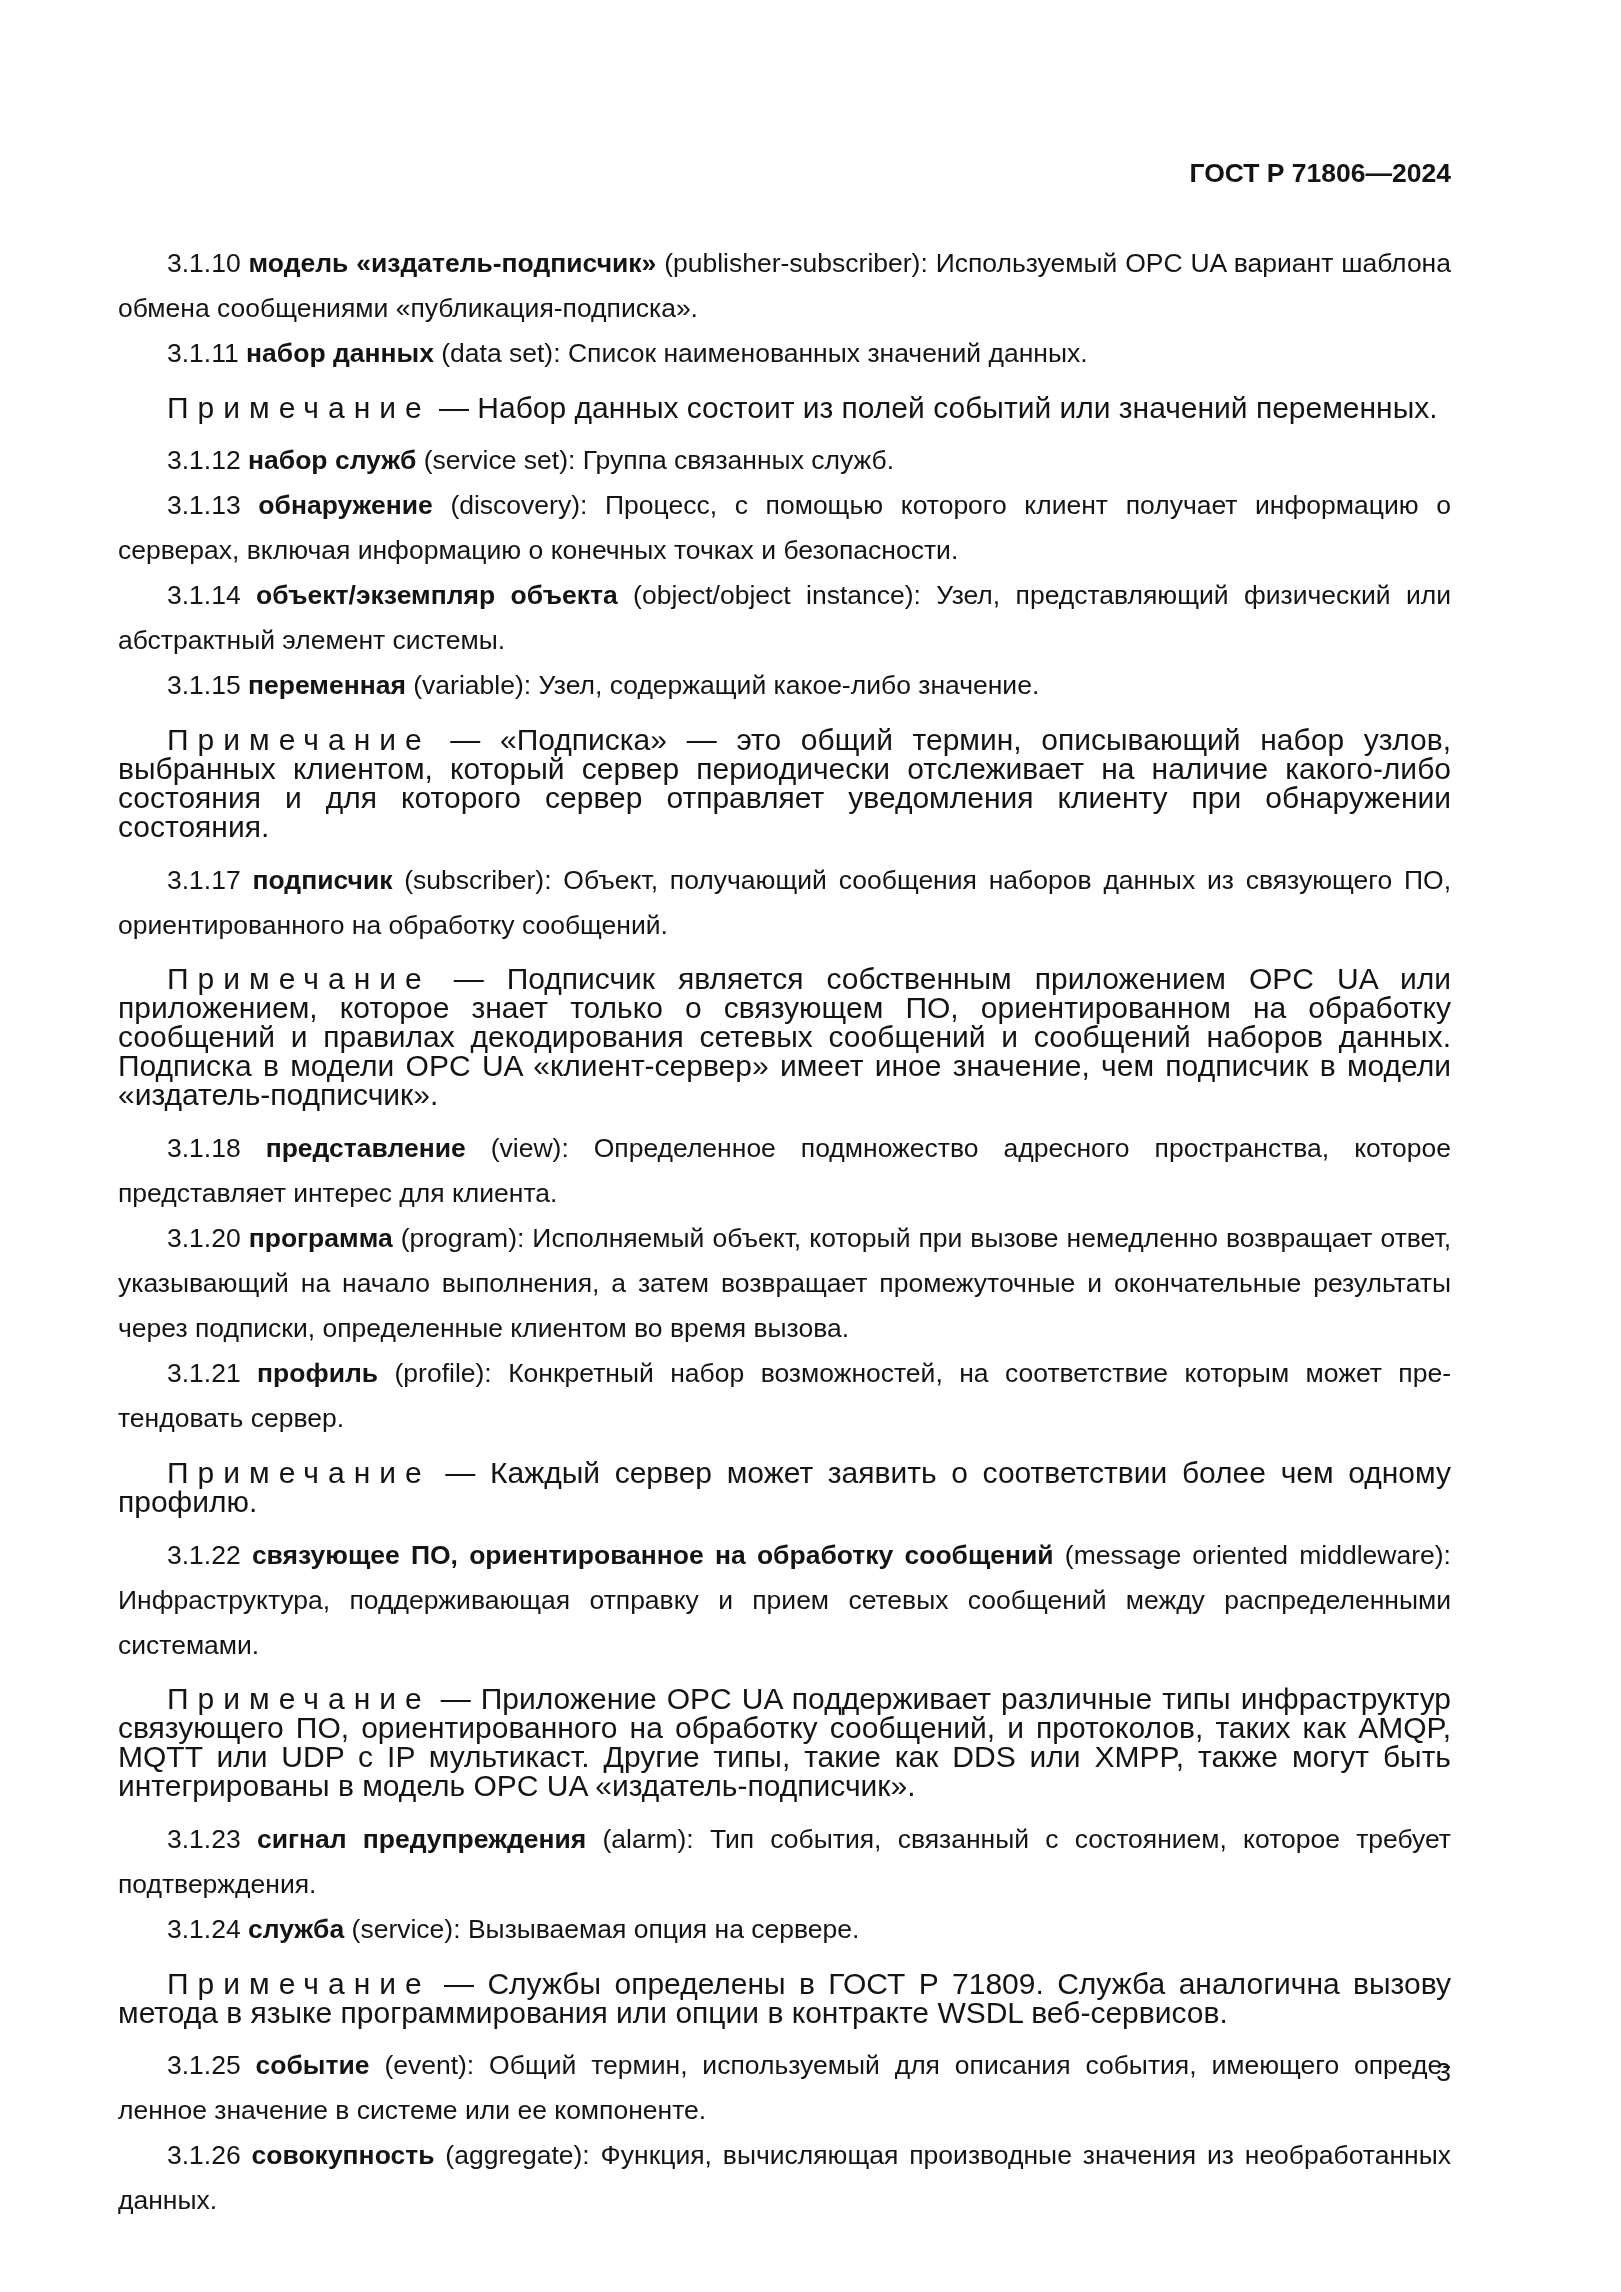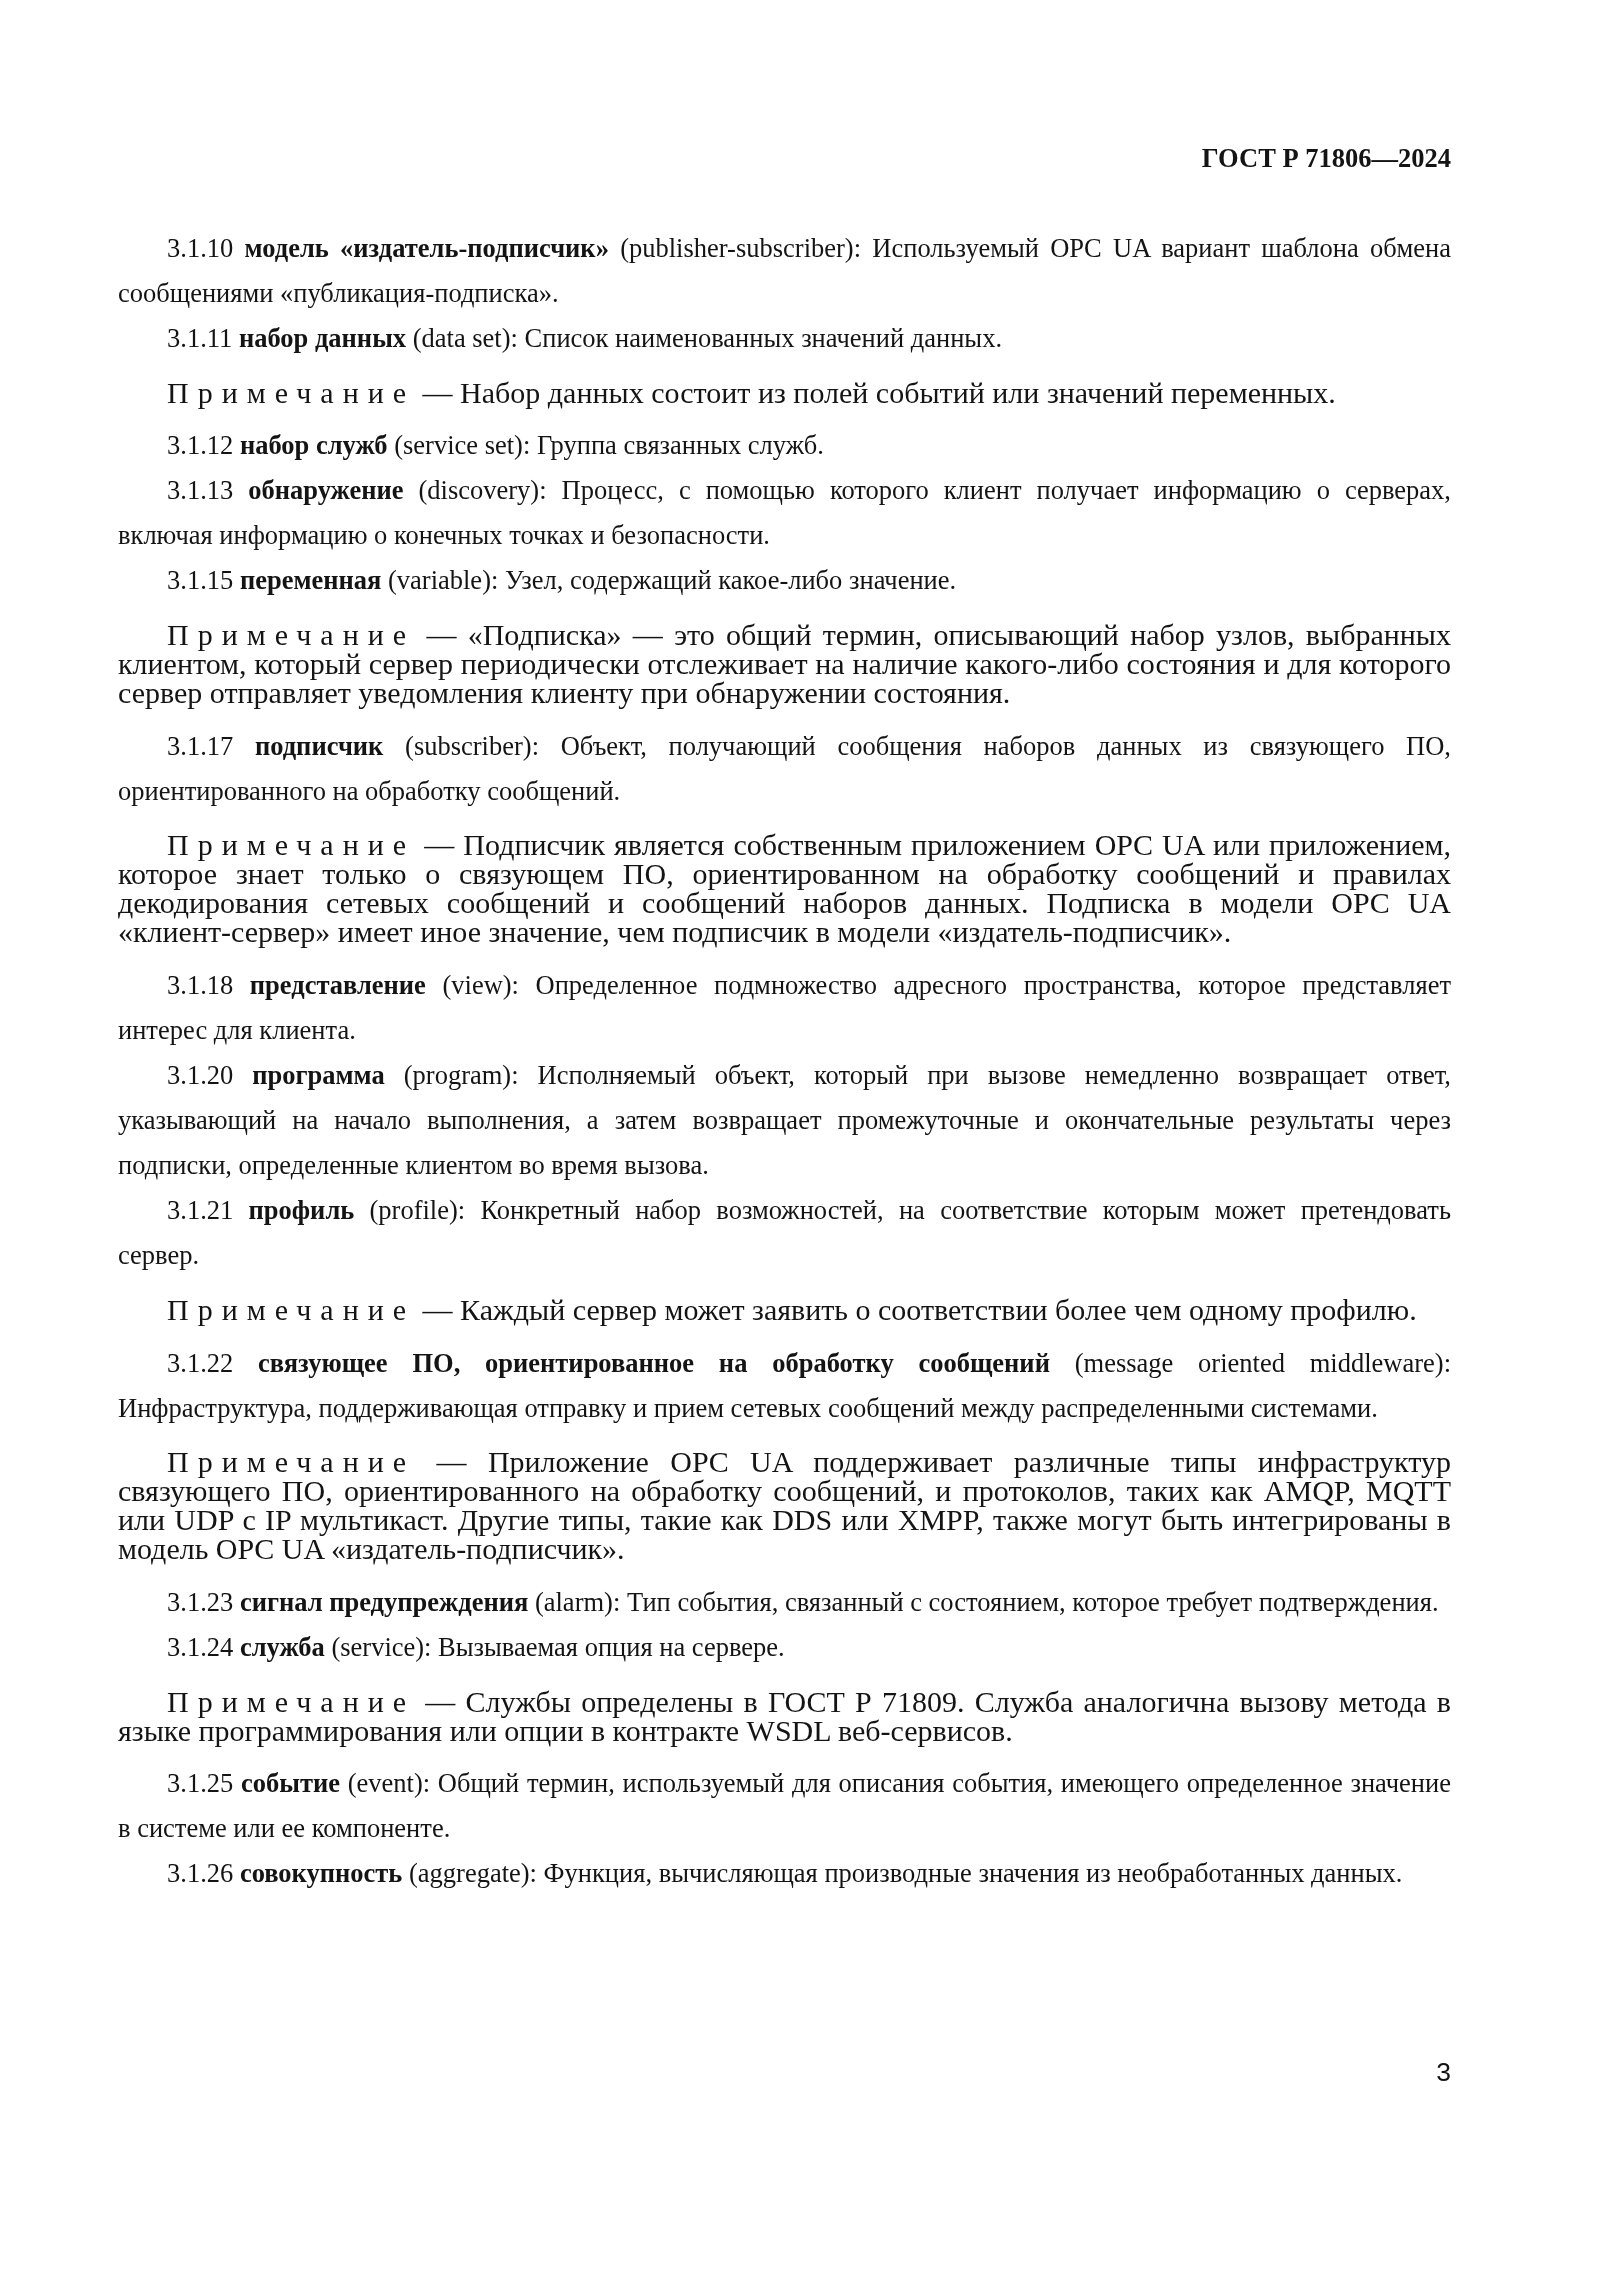--- a/index.html
+++ b/index.html
@@ -11,23 +11,22 @@
     position: relative;
   }
   .page {
     position: absolute;
     inset: 0;
     background: #ffffff;
   }
   .content {
     position: absolute;
     left: 118px;
-    top: 142px;
+    top: 157px;
     width: 1333px;
-    font-family: Liberation Serif, serif;
   }
   .header {
     text-align: right;
     font-weight: bold;
     font-size: 26.5px;
     line-height: 33px;
     margin-bottom: 51px;
   }
   p.para {
     font-size: 26.5px;
@@ -61,20 +60,21 @@
 
 <div class="page">
   <div class="content">
     <div class="header">ГОСТ Р 71806—2024</div>
 
   <p class="para"><span class="num">3.1.10 </span><span class="term">модель «издатель-подписчик»</span><span class="body"> (publisher-subscriber): Используемый OPC UA вариант ша­блона обмена сообщениями «публикация-подписка».</span></p>
       <p class="para"><span class="num">3.1.11 </span><span class="term">набор данных</span><span class="body"> (data set): Список наименованных значений данных.</span></p>
       <p class="note"><span class="note-label">Примечание</span><span class="note-text"> — Набор данных состоит из полей событий или значений переменных.</span></p>
       <p class="para"><span class="num">3.1.12 </span><span class="term">набор служб</span><span class="body"> (service set): Группа связанных служб.</span></p>
       <p class="para"><span class="num">3.1.13 </span><span class="term">обнаружение</span><span class="body"> (discovery): Процесс, с помощью которого клиент получает информацию о серверах, включая информацию о конечных точках и безопасности.</span></p>
+      <p class="para"><span class="num">3.1.14 </span><span class="term">объект/экземпляр объекта</span><span class="body"> (object/object instance): Узел, представляющий физический или абстрактный элемент системы.</span></p>
       <p class="para"><span class="num">3.1.15 </span><span class="term">переменная</span><span class="body"> (variable): Узел, содержащий какое-либо значение.</span></p>
       <p class="note"><span class="note-label">Примечание</span><span class="note-text"> — «Подписка» — это общий термин, описывающий набор узлов, выбранных клиентом, который сервер периодически отслеживает на наличие какого-либо состояния и для которого сервер отправляет уведомления клиенту при обнаружении состояния.</span></p>
       <p class="para"><span class="num">3.1.17 </span><span class="term">подписчик</span><span class="body"> (subscriber): Объект, получающий сообщения наборов данных из связующего ПО, ориентированного на обработку сообщений.</span></p>
       <p class="note"><span class="note-label">Примечание</span><span class="note-text"> — Подписчик является собственным приложением OPC UA или приложением, которое знает только о связующем ПО, ориентированном на обработку сообщений и правилах декодирования сетевых со­общений и сообщений наборов данных. Подписка в модели OPC UA «клиент-сервер» имеет иное значение, чем подписчик в модели «издатель-подписчик».</span></p>
       <p class="para"><span class="num">3.1.18 </span><span class="term">представление</span><span class="body"> (view): Определенное подмножество адресного пространства, которое представляет интерес для клиента.</span></p>
       <p class="para"><span class="num">3.1.20 </span><span class="term">программа</span><span class="body"> (program): Исполняемый объект, который при вызове немедленно возвращает ответ, указывающий на начало выполнения, а затем возвращает промежуточные и окончательные ре­зультаты через подписки, определенные клиентом во время вызова.</span></p>
       <p class="para"><span class="num">3.1.21 </span><span class="term">профиль</span><span class="body"> (profile): Конкретный набор возможностей, на соответствие которым может пре­тендовать сервер.</span></p>
       <p class="note"><span class="note-label">Примечание</span><span class="note-text"> — Каждый сервер может заявить о соответствии более чем одному профилю.</span></p>
       <p class="para"><span class="num">3.1.22 </span><span class="term">связующее ПО, ориентированное на обработку сообщений</span><span class="body"> (message oriented middleware): Инфраструктура, поддерживающая отправку и прием сетевых сообщений между распре­деленными системами.</span></p>
       <p class="note"><span class="note-label">Примечание</span><span class="note-text"> — Приложение OPC UA поддерживает различные типы инфраструктур связующего ПО, ориентированного на обработку сообщений, и протоколов, таких как AMQP, MQTT или UDP с IP мультикаст. Другие типы, такие как DDS или XMPP, также могут быть интегрированы в модель OPC UA «издатель-подписчик».</span></p>

